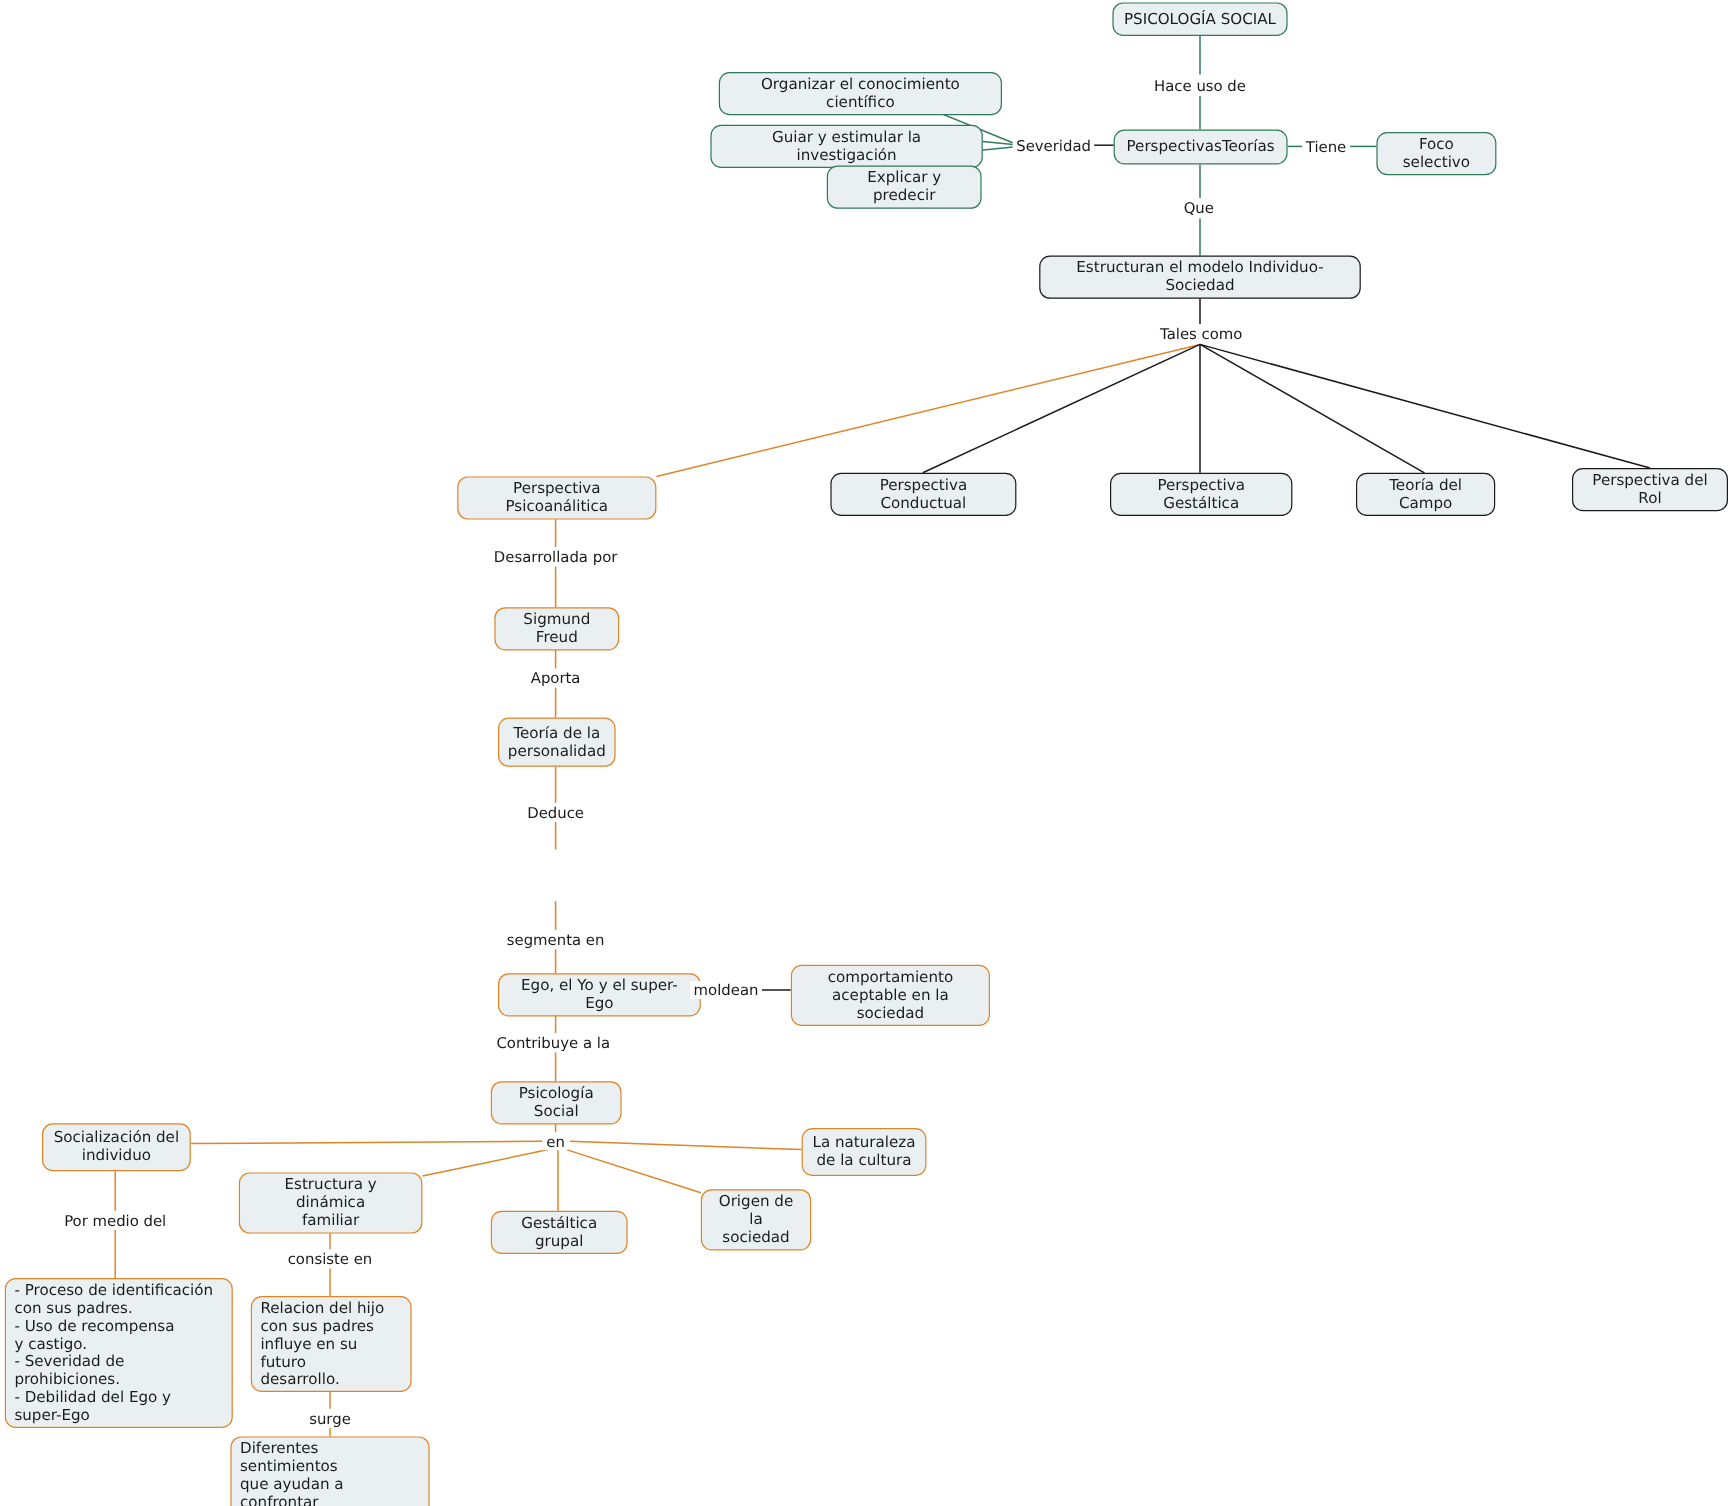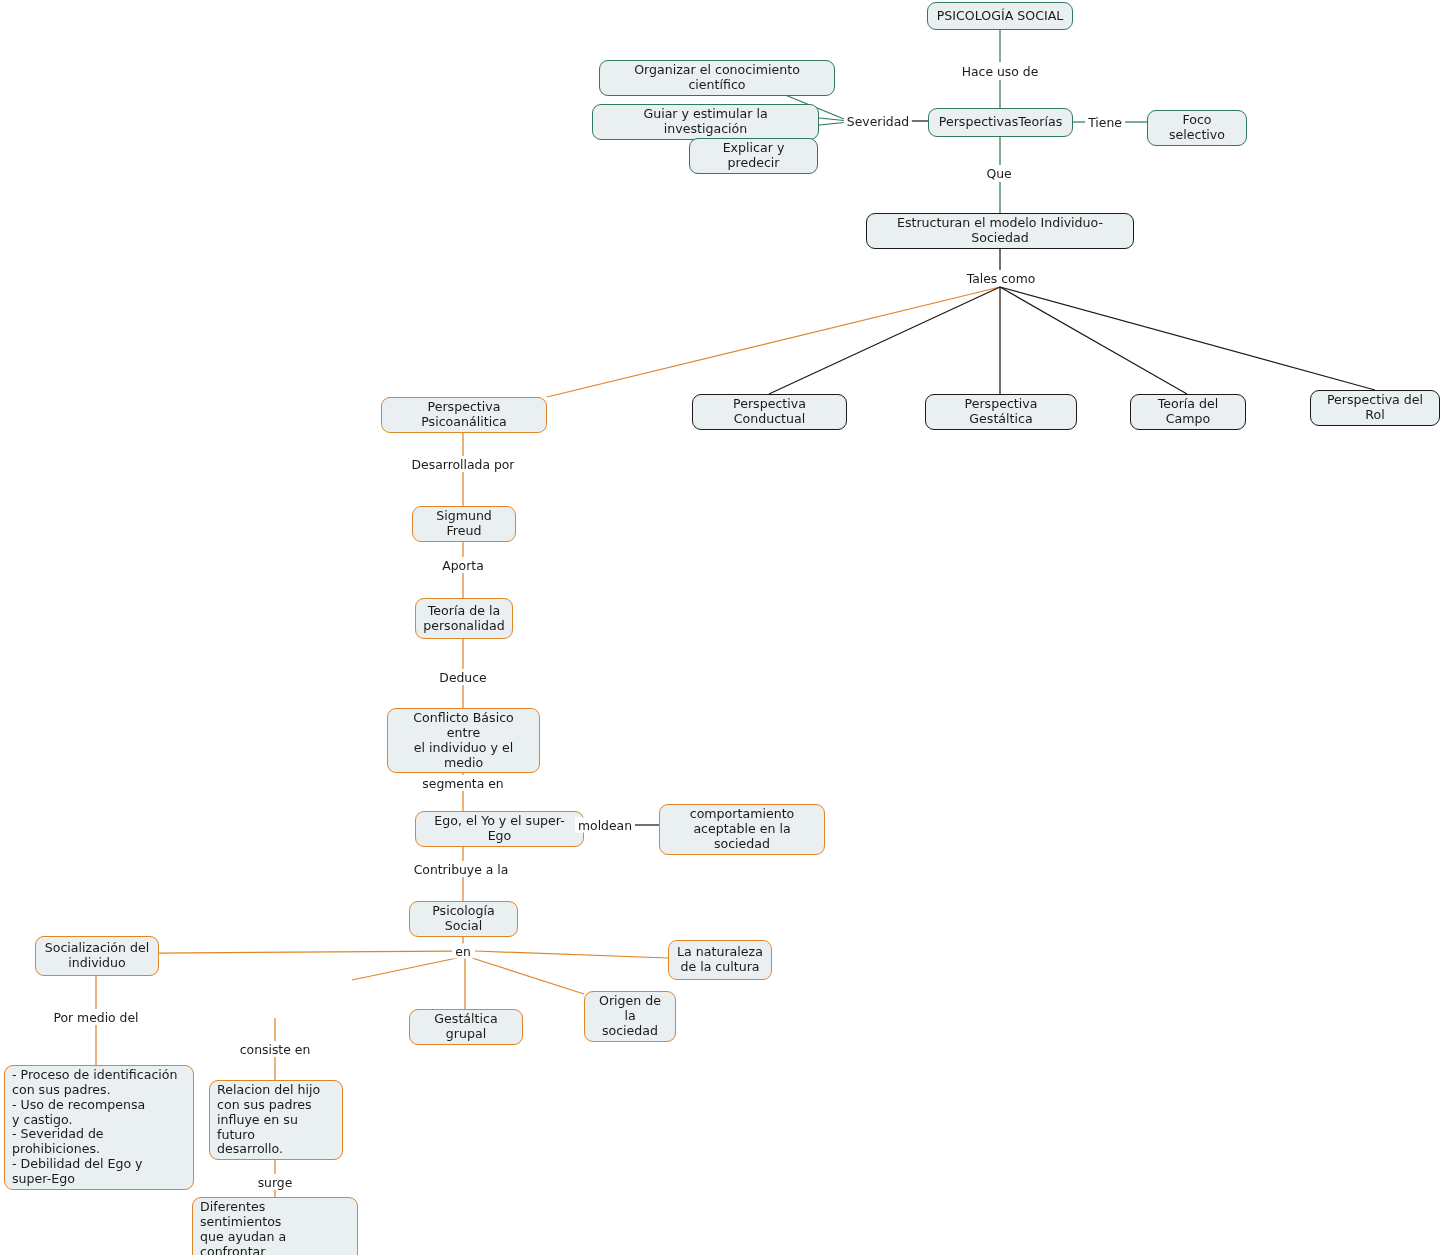--- a/index.html
+++ b/index.html
@@ -112,30 +112,30 @@
     <div class="node green" style="left: 1147px; top: 110px; width: 100px; min-height: 25px;">Foco selectivo</div>
     <div class="node black" style="left: 866px; top: 213px; width: 268px; min-height: 26px;">Estructuran el modelo Individuo-Sociedad</div>
     <div class="node orange" style="left: 381px; top: 397px; width: 166px; min-height: 27px;">Perspectiva Psicoanálitica</div>
     <div class="node black" style="left: 692px; top: 394px; width: 155px; min-height: 28px;">Perspectiva Conductual</div>
     <div class="node black" style="left: 925px; top: 394px; width: 152px; min-height: 28px;">Perspectiva Gestáltica</div>
     <div class="node black" style="left: 1130px; top: 394px; width: 116px; min-height: 28px;">Teoría del Campo</div>
     <div class="node black" style="left: 1310px; top: 390px; width: 130px; min-height: 28px;">Perspectiva del Rol</div>
     <div class="node orange" style="left: 412px; top: 506px; width: 104px; min-height: 26px;">Sigmund Freud</div>
     <div class="node orange" style="left: 415px; top: 598px; width: 98px; min-height: 41px;">Teoría de la
 personalidad</div>
-    <div class="node orange" style="left: 387px; top: 708px; width: 153px; min-height: 43px;">Conflicto Básico entre
-el individuo y el medio</div>
     <div class="node orange" style="left: 379px; top: 811px; width: 169px; min-height: 27px; margin-left: 36px;">Ego, el Yo y el super-Ego</div>
     <div class="node orange" style="left: 659px; top: 804px; width: 166px; min-height: 42px;">comportamiento
 aceptable en la sociedad</div>
     <div class="node orange" style="left: 409px; top: 901px; width: 109px; min-height: 26px;">Psicología Social</div>
     <div class="node orange" style="left: 35px; top: 936px; width: 124px; min-height: 40px;">Socialización del
 individuo</div>
     <div class="node orange" style="left: 668px; top: 940px; width: 104px; min-height: 40px;">La naturaleza
 de la cultura</div>
+    <div class="node orange" style="left: 199px; top: 977px; width: 153px; min-height: 41px;">Estructura y dinámica
+familiar</div>
     <div class="node orange" style="left: 584px; top: 991px; width: 92px; min-height: 40px;">Origen de la
 sociedad</div>
     <div class="node orange" style="left: 409px; top: 1009px; width: 114px; min-height: 26px;">Gestáltica grupal</div>
     <div class="node orange left" style="left: 4px; top: 1065px; width: 190px; min-height: 120px;">- Proceso de identificación
 con sus padres.
 - Uso de recompensa
 y castigo.
 - Severidad de prohibiciones.
 - Debilidad del Ego y
 super-Ego</div>

